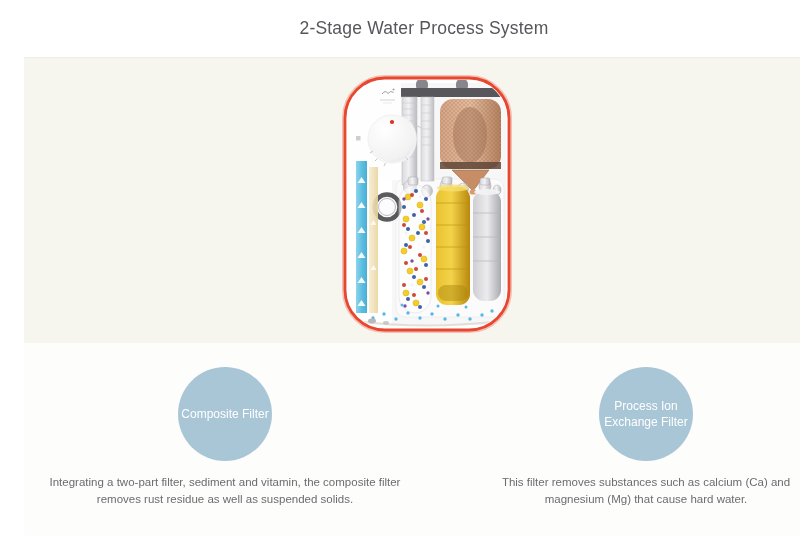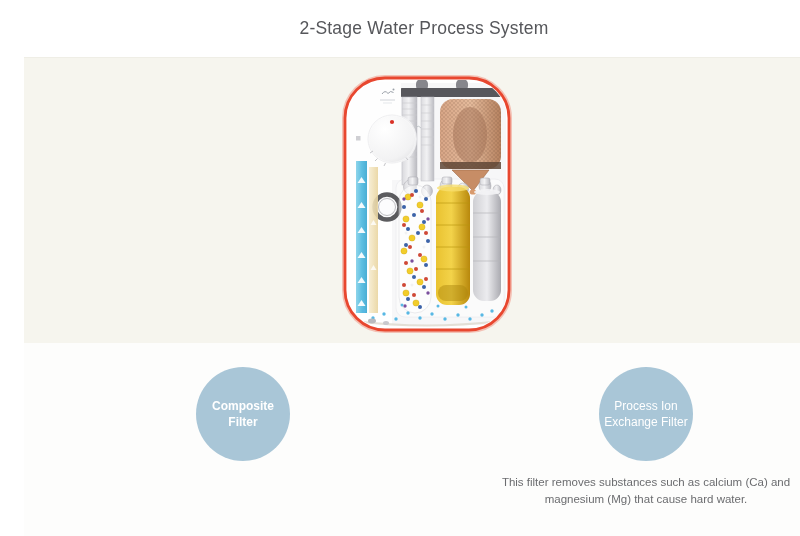--- a/index.html
+++ b/index.html
@@ -18,21 +18,21 @@
     position:absolute;top:57px;left:0;width:800px;height:286px;
     background:#f6f5ee;border-top:1px solid #efeee6;box-sizing:border-box;
   }
   .device{
     position:absolute;left:318px;top:17px;width:170px;height:258px;
   }
   .bottom{
     position:absolute;top:343px;left:0;width:800px;height:193px;background:#fdfdfc;
   }
   .stage-col{position:absolute;top:24px;width:400px;text-align:center;}
-  .stage-col.left{left:19px;font-weight:bold;}
+  .stage-col.left{left:1px;}
   .stage-col.right{left:422px;}
   .stage-circle{
     width:94px;height:94px;border-radius:50%;margin:0 auto;
     display:flex;flex-direction:column;align-items:center;justify-content:center;
     color:#ffffff;font-size:12px;line-height:1.35;
   }
   .stage-desc{
     margin-top:13px;color:#6b6c6f;font-size:11.5px;line-height:17px;
   }
   .desc-line{display:block;white-space:nowrap;}
@@ -303,20 +303,24 @@
     </svg>
   </div>
 
   <div class="bottom">
 
     <div class="stage-col left">
       <div class="stage-circle" style="background:#a9c6d7">
         <span class="label-line">Composite Filter</span>
         <span class="label-line"></span>
       </div>
+      <div class="stage-desc">
+        <span class="desc-line">Integrating a two-part filter, sediment and vitamin, the composite filter</span>
+        <span class="desc-line">removes rust residue as well as suspended solids.</span>
+      </div>
     </div>
 
     <div class="stage-col right">
       <div class="stage-circle" style="background:#a9c6d7">
         <span class="label-line">Process Ion</span>
         <span class="label-line">Exchange Filter</span>
       </div>
       <div class="stage-desc">
         <span class="desc-line">This filter removes substances such as calcium (Ca) and</span>
         <span class="desc-line">magnesium (Mg) that cause hard water.</span>

